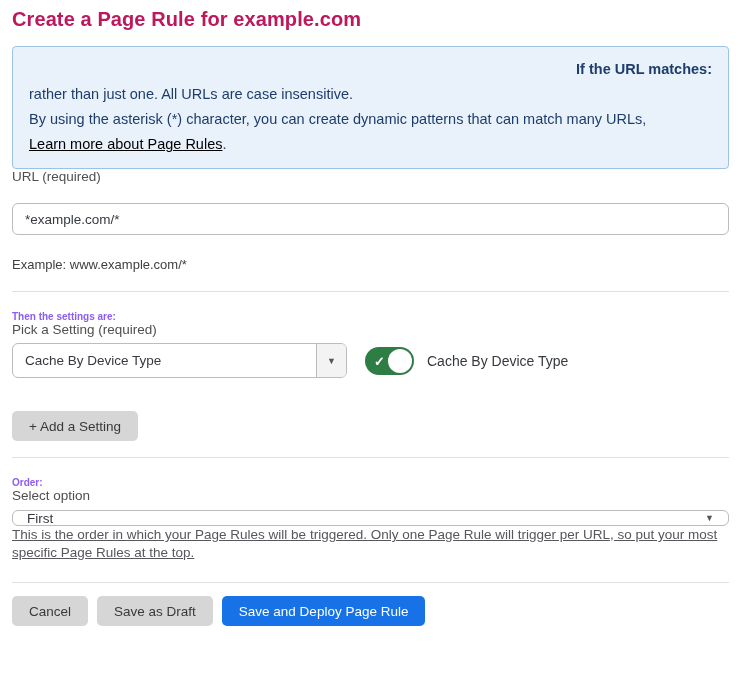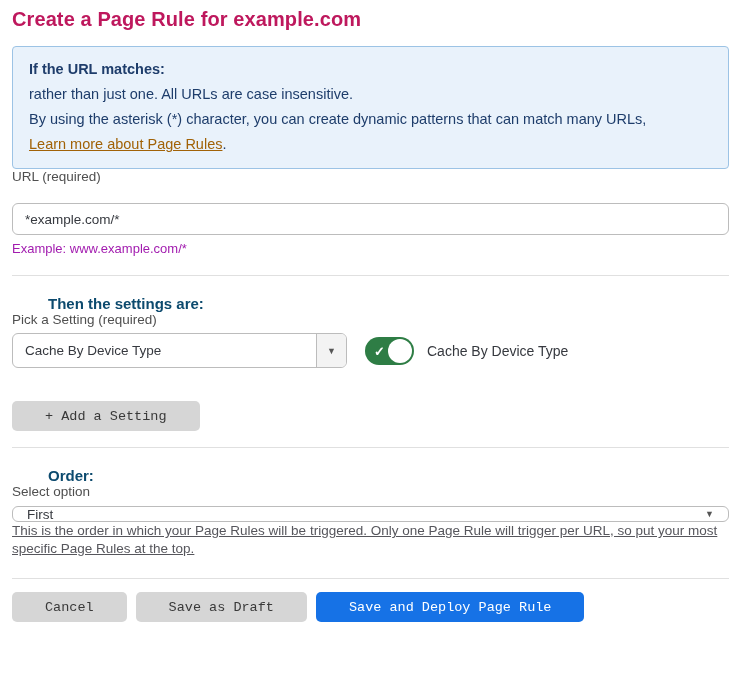--- a/index.html
+++ b/index.html
@@ -22,23 +22,23 @@
   .info-box {
     margin-top: 15px;
     background: #e9f2fb;
     border: 1px solid #9cc3e5;
     border-radius: 4px;
     padding: 10px 16px 11px 16px;
     color: #1e3d6b;
     font-size: 14.5px;
     line-height: 25px;
   }
-  .info-heading { font-weight: bold; }
+  .info-heading { font-weight: bold; text-align: right; }
   .info-link {
-    color: #a16207;
+    color: #000000;
     text-decoration: underline;
     cursor: pointer;
     margin-top: 32px;
   }
 
   
   .field-label {
     font-size: 13.5px;
     color: #4f4f4f;
   }
@@ -49,38 +49,37 @@
     border: 1px solid #bcbcbc;
     border-radius: 6px;
     padding: 0 12px;
     font-family: "Liberation Sans", sans-serif;
     font-size: 13.5px;
     color: #36393f;
     background: #ffffff;
     outline: none;
   }
   .example-text {
-    margin-top: 6px;
+    margin-top: 22px;
     font-size: 13px;
-    color: #a21caf;
+    color: #404040;
   }
 
   .divider {
     margin-top: 19px;
     border: none;
     border-top: 1px solid #e0e0e0;
     height: 0;
   }
 
   .section-heading {
     margin-top: 19px;
-    font-size: 15px;
+    font-size: 10px;
     font-weight: bold;
-    color: #0c4a6e;
-    margin-left: 36px;
+    color: #8b5cf6;
   }
 
   
   .picker-row {
     margin-top: 6px;
     display: flex;
     align-items: center;
   }
   .select-box {
     width: 335px;
@@ -151,24 +150,24 @@
     font-size: 14px;
     color: #36393f;
   }
 
   
   .btn {
     display: inline-flex;
     align-items: center;
     justify-content: center;
     height: 30px;
-    padding: 0 33px;
+    padding: 0 17px;
     border: none;
     border-radius: 5px;
-    font-family: Liberation Mono, monospace;
+    font-family: Liberation Sans, sans-serif;
     font-size: 13.5px;
     cursor: pointer;
   }
   .btn-gray { background: #d6d6d6; color: #393939; }
   .btn-blue { background: #1672e6; color: #ffffff; }
   .add-setting-btn { margin-top: 33px; }
 
   
   .order-select {
     margin-top: 7px;

